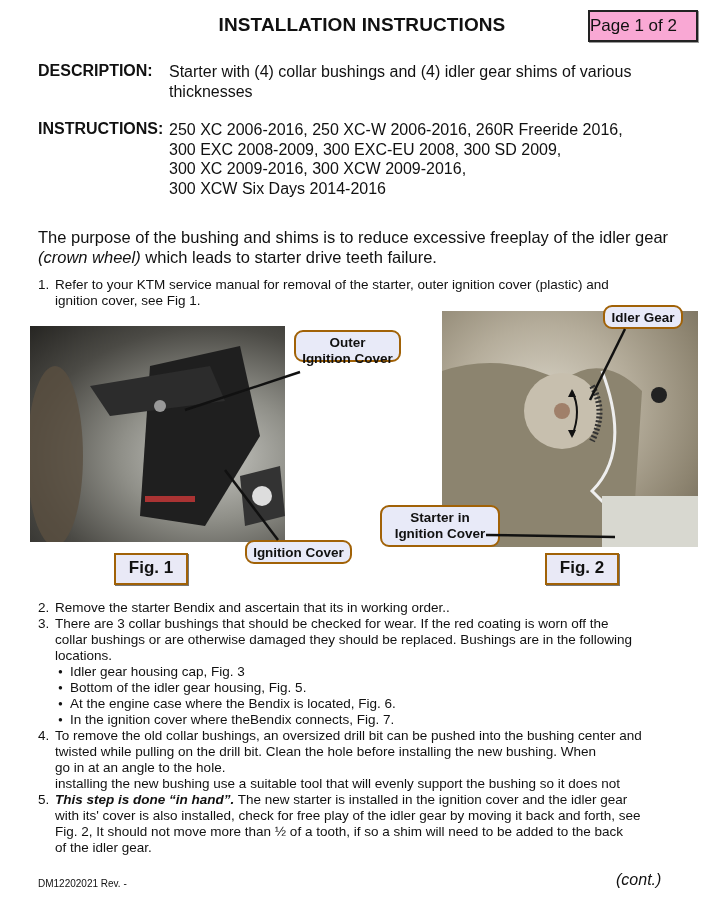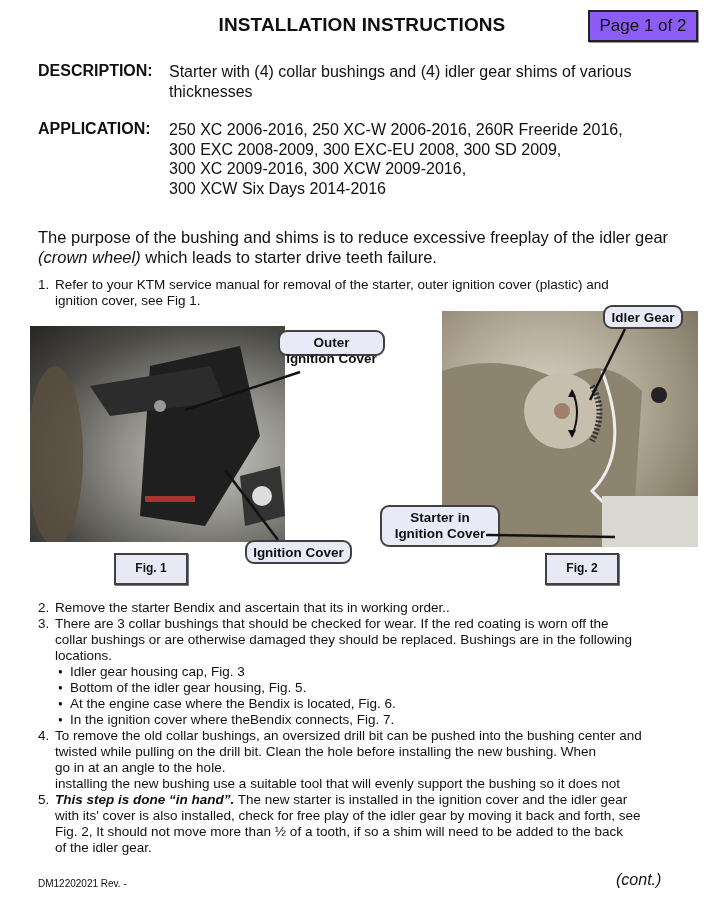--- a/index.html
+++ b/index.html
@@ -1,47 +1,47 @@
 <!DOCTYPE html>
 <html><head>
 <meta charset="utf-8">
 <style>
   html, body { margin: 0; padding: 0; background: #ffffff; }
   body { width: 724px; height: 905px; position: relative; overflow: hidden;
          font-family: "Liberation Sans", sans-serif; color: #111; }
   .abs { position: absolute; }
   #title { left: 0; width: 724px; top: 14px; text-align: center; font-weight: bold; font-size: 19px; letter-spacing: 0.1px; }
-  #page-box { left: 588px; top: 10px; width: 106px; height: 28px; border: 2px solid #222; background: #8b5cf6;
-              box-shadow: 1px 1px 0 #999; font-size: 17px; line-height: 28px; text-align: center; }
+  #page-box { left: 588px; top: 10px; width: 106px; height: 28px; border: 2px solid #222; background: #f9a8d4;
+              box-shadow: 1px 1px 0 #999; font-size: 17px; line-height: 28px; text-align: left; }
   .label { font-weight: bold; font-size: 16px; }
   .val { font-size: 16px; line-height: 19.5px; }
   #desc-label { left: 38px; top: 62px; }
   #desc-val { left: 169px; top: 62px; width: 520px; }
   #app-label { left: 38px; top: 120px; }
   #app-val { left: 169px; top: 120px; width: 520px; }
   #purpose { left: 38px; top: 227px; width: 680px; font-size: 16.5px; line-height: 20px; }
   #purpose i { }
   .step { font-size: 13.5px; line-height: 16px; }
   #step1 { left: 38px; top: 277px; width: 650px; }
   .num { position: absolute; left: 0; }
   .txt { margin-left: 17px; }
 
   .photo { position: absolute; overflow: hidden; }
   #fig1-photo { left: 30px; top: 326px; width: 255px; height: 216px;
     background: radial-gradient(ellipse at 70% 60%, #c9c9c4 0%, #8f8f88 35%, #4b4a45 70%, #262522 100%); }
   #fig2-photo { left: 442px; top: 311px; width: 256px; height: 236px;
     background: radial-gradient(ellipse at 40% 40%, #d8d3c6 0%, #b5ad9b 40%, #8d8470 75%, #6c6454 100%); }
-  .callout { position: absolute; background: #e8eaf8; border: 2px solid #404040; border-radius: 9px;
+  .callout { position: absolute; background: #e8eaf8; border: 2px solid #a16207; border-radius: 9px;
              font-weight: bold; font-size: 13.5px; text-align: center; line-height: 16px; padding: 3px 6px; box-sizing: border-box; }
-  #c-outer { left: 278px; top: 330px; width: 107px; height: 26px; }
+  #c-outer { left: 294px; top: 330px; width: 107px; height: 32px; }
   #c-ign { left: 245px; top: 540px; width: 107px; height: 24px; }
   #c-idler { left: 603px; top: 305px; width: 80px; height: 24px; }
   #c-starter { left: 380px; top: 505px; width: 120px; height: 42px; }
-  .figbox { position: absolute; border: 2px solid #404040; background: #e9e9f6; box-shadow: 1px 1px 0 #777;
-            font-weight: bold; font-size: 12px; text-align: center; line-height: 26px; }
+  .figbox { position: absolute; border: 2px solid #a16207; background: #e9e9f6; box-shadow: 1px 1px 0 #777;
+            font-weight: bold; font-size: 17px; text-align: center; line-height: 26px; }
   #fig1 { left: 114px; top: 553px; width: 70px; height: 28px; }
   #fig2 { left: 545px; top: 553px; width: 70px; height: 28px; }
   svg.overlay { position: absolute; left: 0; top: 0; width: 724px; height: 905px; pointer-events: none; }
 
   #steps { left: 38px; top: 600px; width: 650px; }
   .item { position: relative; }
   .bullets { margin-left: 20px; }
   .bullet { position: relative; padding-left: 12px; }
   .bullet::before { content: "\25CF"; position: absolute; left: 0; top: 0; font-size: 8px; line-height: 16px; }
   #footer-code { left: 38px; top: 878px; font-size: 10px; }
@@ -52,21 +52,21 @@
 
 <div id="title" class="abs">INSTALLATION INSTRUCTIONS</div>
 <div id="page-box" class="abs">Page 1 of  2</div>
 
 <div id="desc-label" class="abs label">DESCRIPTION:</div>
 <div id="desc-val" class="abs val">
   <div>Starter with (4) collar bushings and (4) idler gear shims of various</div>
   <div>thicknesses</div>
 </div>
 
-<div id="app-label" class="abs label">APPLICATION:</div>
+<div id="app-label" class="abs label">INSTRUCTIONS:</div>
 <div id="app-val" class="abs val">
   <div>250 XC  2006-2016, 250 XC-W  2006-2016, 260R Freeride  2016,</div>
   <div>300 EXC  2008-2009, 300 EXC-EU  2008, 300 SD  2009,</div>
   <div>300 XC  2009-2016, 300 XCW  2009-2016,</div>
   <div>300 XCW Six Days 2014-2016</div>
 </div>
 
 <div id="purpose" class="abs">
   <span>The purpose of the bushing and shims is to reduce excessive freeplay of the idler gear</span><br>
   <i>(crown wheel)</i><span> which leads to starter drive teeth failure.</span>

